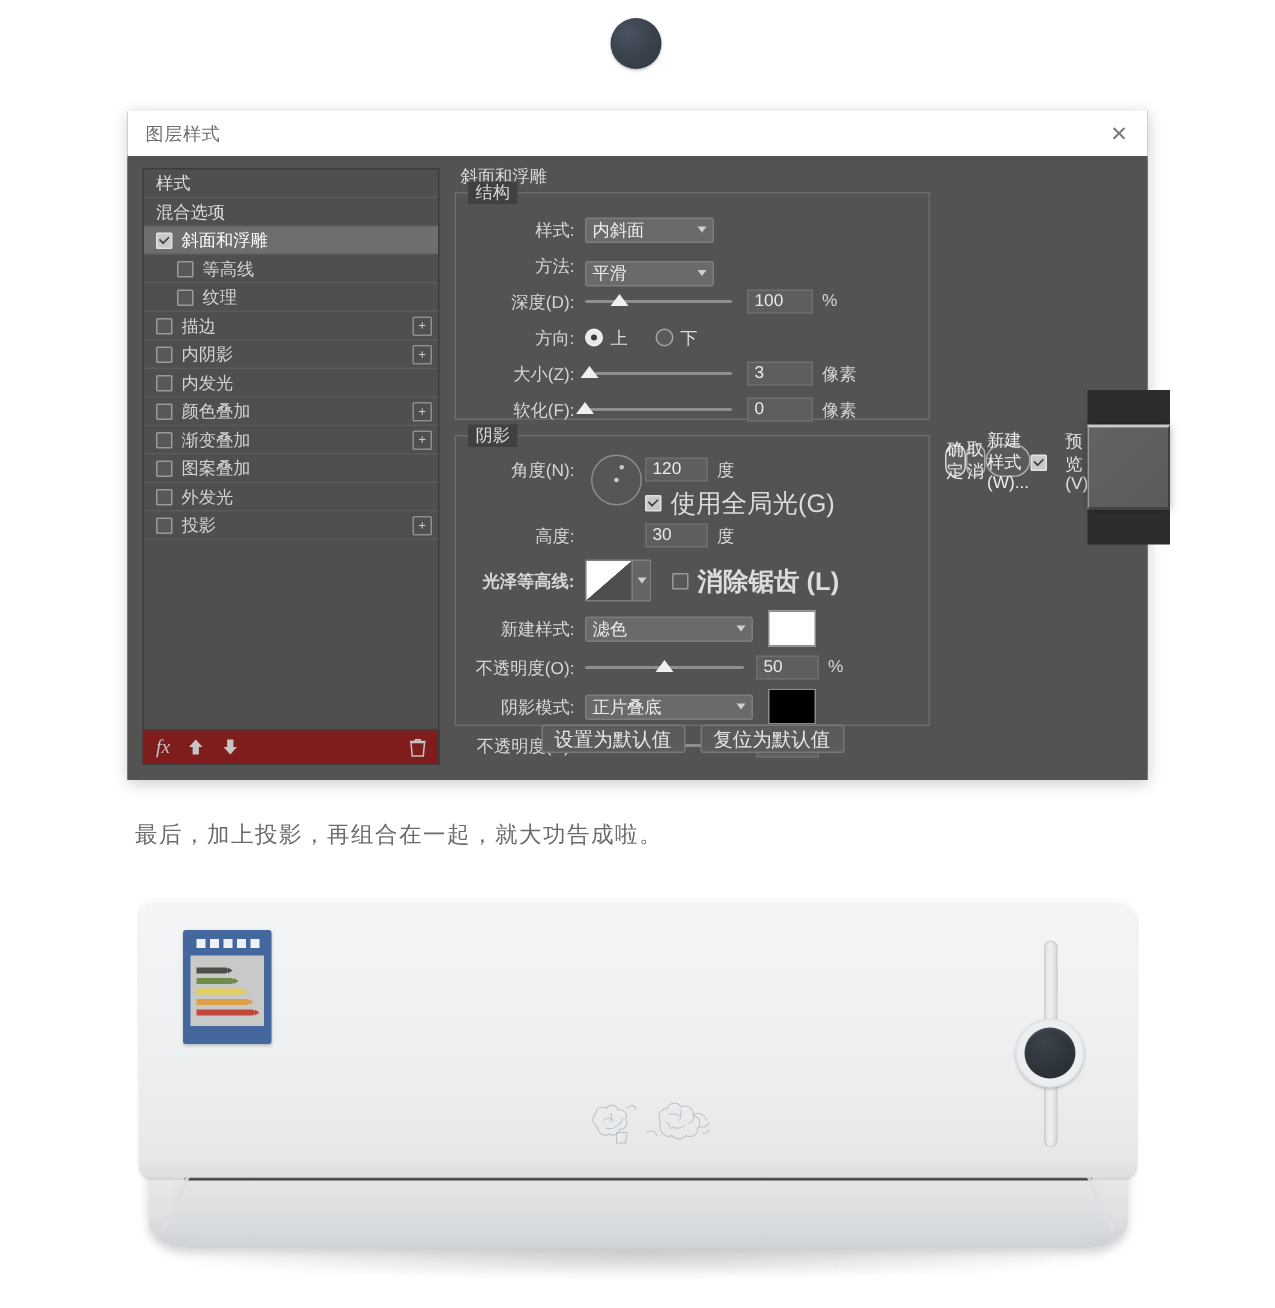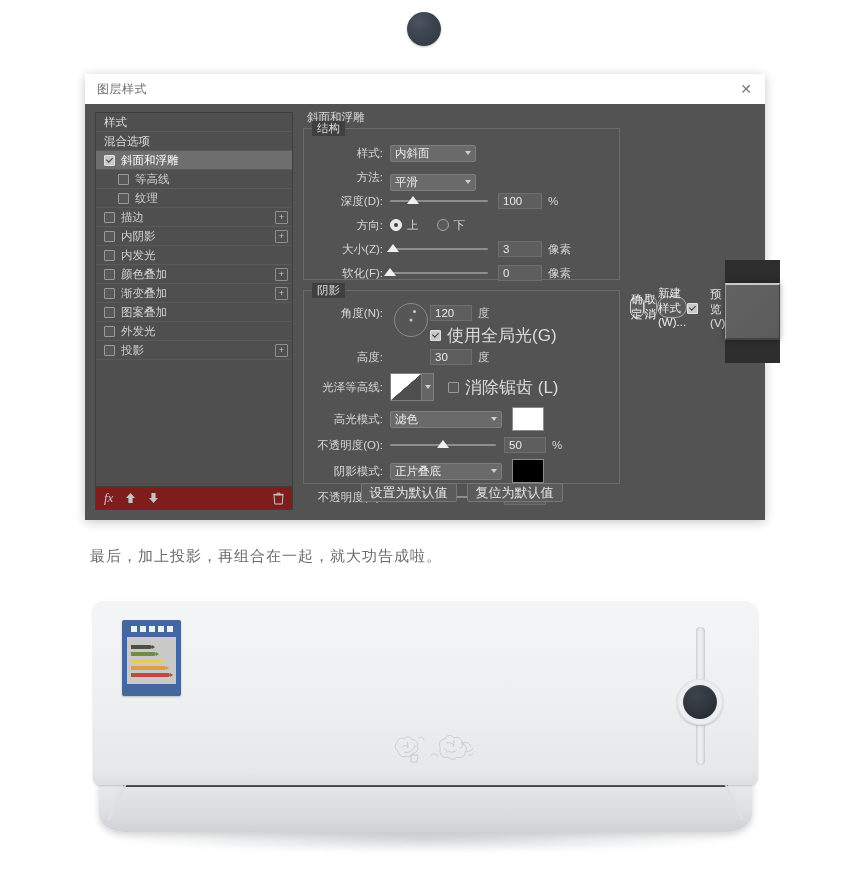--- a/index.html
+++ b/index.html
@@ -484,34 +484,34 @@
             <div style="width:40px;"></div>
             <div class="numbox" style="width:42px;">30</div>
             <span class="unit">度</span>
           </div>
 
           <div class="angle-dial" style="position:absolute;left:90px;top:12px;">
             <span class="dot c"></span>
             <span class="dot p"></span>
           </div>
 
-          <div class="row" style="height:28px;margin-bottom:6px;">
+          <div class="row" style="height:28px;margin-bottom:6px;font-weight:bold;">
             <div class="rlabel">光泽等高线:</div>
             <div class="contour">
               <div class="img"></div>
               <div class="drop"></div>
             </div>
             <label class="inlinecb" style="margin-left:14px;">
               <span class="cb"></span>
               <span>消除锯齿 (L)</span>
             </label>
           </div>
 
           <div class="row" style="height:24px;margin-bottom:4px;">
-            <div class="rlabel">高光模式:</div>
+            <div class="rlabel">新建样式:</div>
             <div class="select" style="width:112px;">
               <span class="sv">滤色</span>
               <span class="caret"></span>
             </div>
             <span class="swatch" id="hl-swatch" style="margin-left: 10px; background: rgb(255, 255, 255);"></span>
           </div>
 
           <div class="row" style="margin-bottom:4px;">
             <div class="rlabel">不透明度(O):</div>
             <div class="slider" style="width:106px;">

